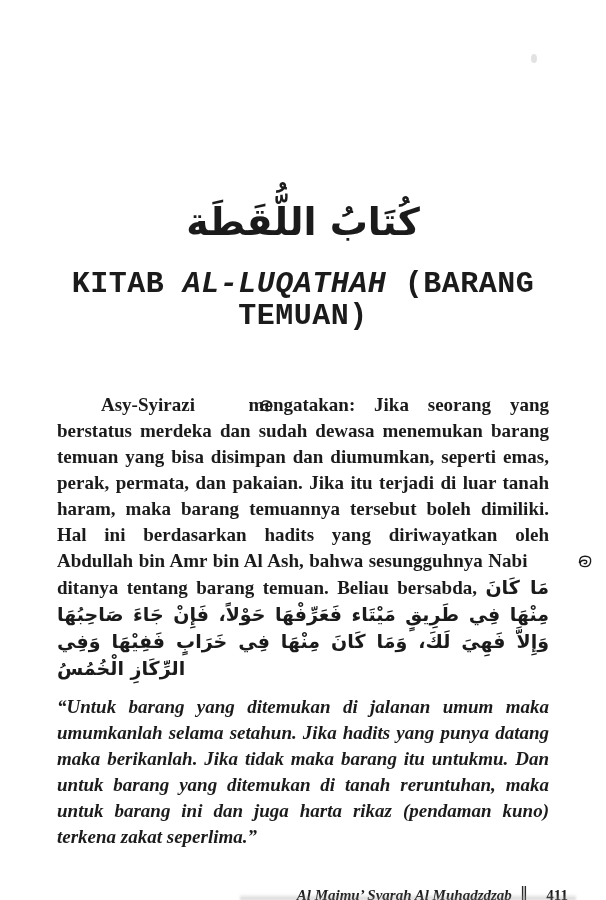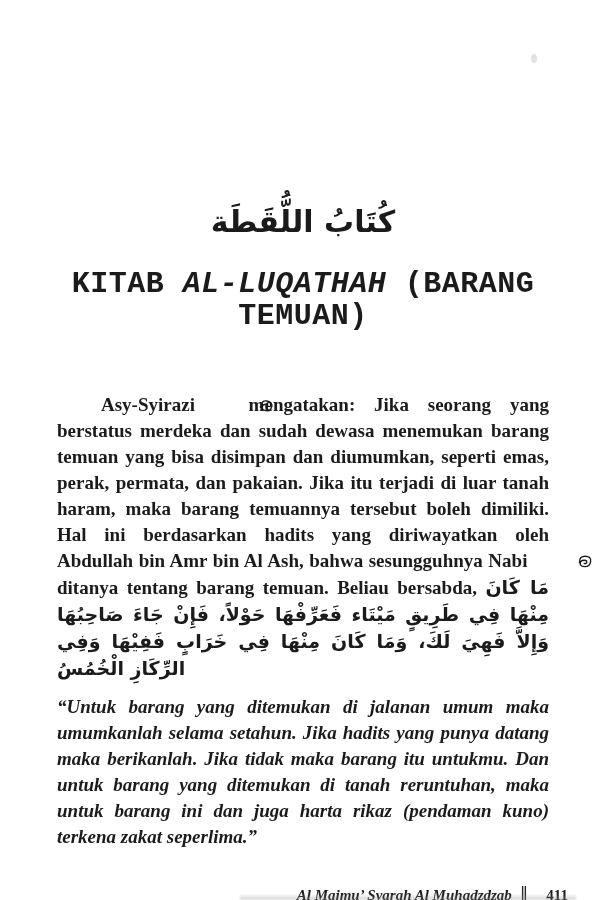--- a/index.html
+++ b/index.html
@@ -17,21 +17,21 @@
     font-family: "Liberation Serif", serif;
   }
   .arabic-title {
     position: absolute;
     top: 200px;
     left: 0;
     right: 0;
     text-align: center;
     font-family: "DejaVu Sans", sans-serif;
     font-weight: bold;
-    font-size: 30px;
+    font-size: 38px;
     line-height: 44px;
   }
   .chapter-heading {
     position: absolute;
     top: 268px;
     left: 70px;
     right: 70px;
     text-align: center;
     font-family: Liberation Mono, monospace;
     font-weight: bold;

